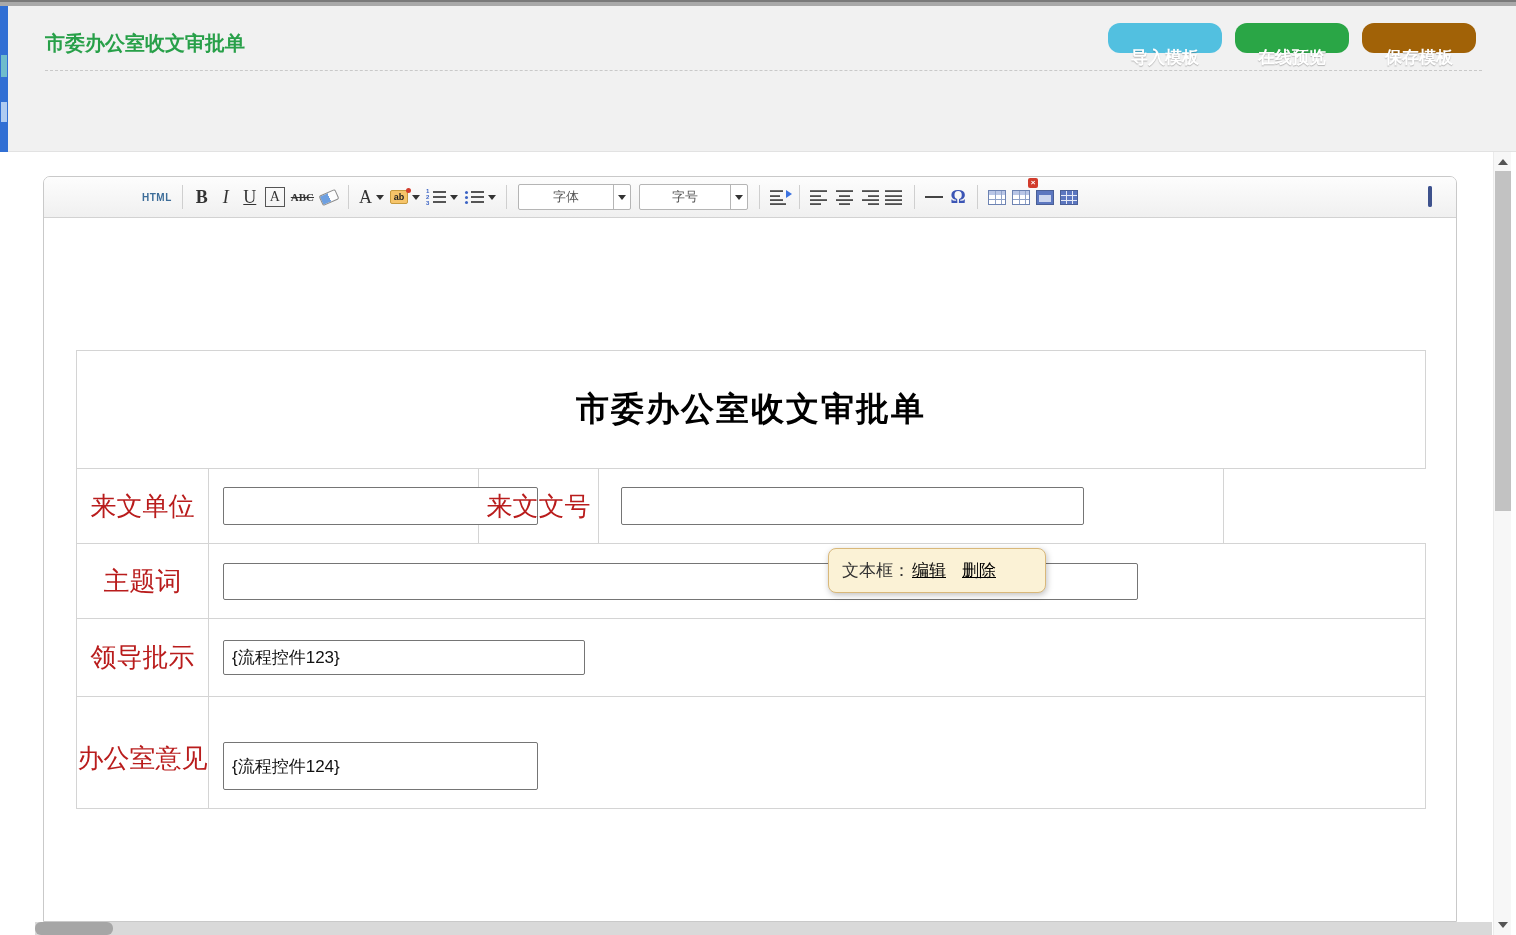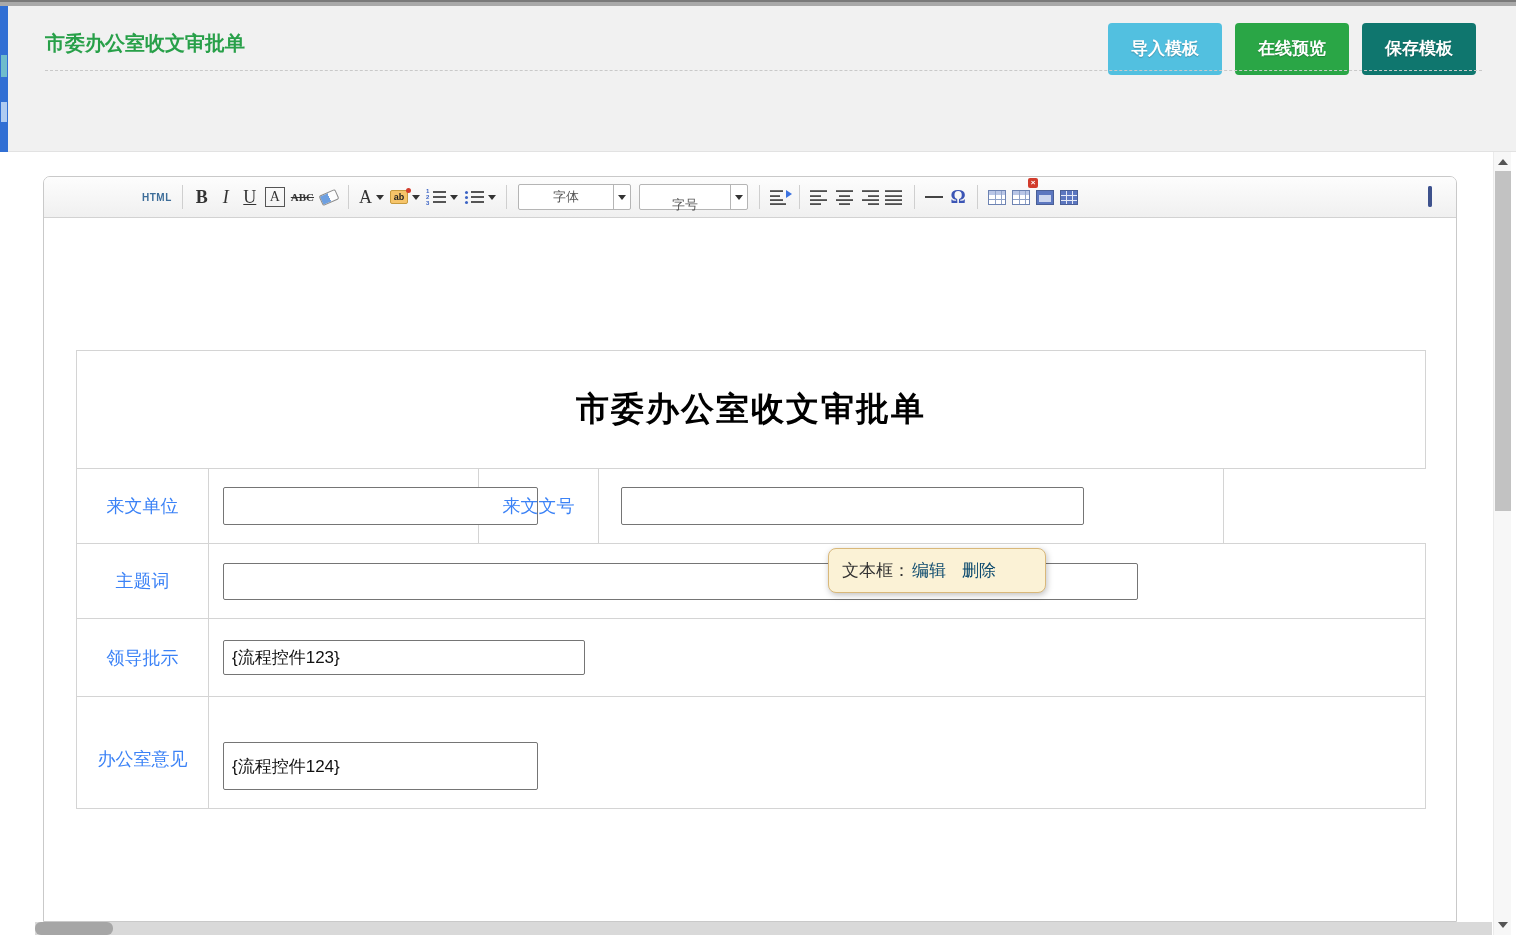--- a/index.html
+++ b/index.html
@@ -15,26 +15,26 @@
   .left-strip .frag2 { position:absolute; left:1px; top:96px; width:6px; height:20px; background:#cfe2f8; opacity:.8; }
 
   
   .header { position:absolute; left:8px; top:6px; width:1508px; height:146px;
     background:#f1f1f1; border-bottom:1px solid #e2e2e2; }
   .page-title { position:absolute; left:37px; top:24px; font-size:20px; font-weight:bold;
     color:#28a049; font-family:"Liberation Serif", serif; }
   .dashed-sep { position:absolute; left:37px; top:64px; width:1437px; height:0;
     border-top:1px dashed #c9c9c9; }
   .header-actions { position:absolute; right:40px; top:17px; display:flex; gap:13px; }
-  .hbtn { height:52px; padding:4px 23px; border:none; border-radius:4px; color:#fff;
+  .hbtn { height:24px; padding:15px 23px; border:none; border-radius:12px; color:#fff;
     font-size:17px; font-weight:bold; font-family:"Liberation Serif", serif;
     text-shadow:0 1px 1px rgba(0,0,0,.25); cursor:pointer; line-height:40px; }
   .hbtn.import { background:#52c0e0; }
   .hbtn.preview { background:#2aa646; }
-  .hbtn.save { background:#0f766e;text-align:right; }
+  .hbtn.save { background:#a16207;text-align:right; }
 
   .widget-row { position:absolute; left:37px; top:88px; display:flex; gap:12px; }
   .wbtn { height:43px; padding:0 24px; border:none; border-radius:4px; color:#fff;
     font-size:17px; font-weight:bold; font-family:"Liberation Serif", serif;
     text-shadow:0 1px 2px rgba(0,0,0,.3); cursor:pointer; line-height:43px; }
   .wbtn.light { background:#54bedf; }
   .wbtn.dark { background:#4a7bdc; padding:0 22px; }
 
   
   .content { position:absolute; left:8px; top:152px; width:1485px; height:770px; background:#fff; }
@@ -67,21 +67,21 @@
   .list-ic i { position:absolute; left:7px; width:13px; height:2px; background:#555; }
   .list-ic i:nth-child(1){top:1px;} .list-ic i:nth-child(2){top:6px;} .list-ic i:nth-child(3){top:11px;}
   .list-ic.num::before { content:"1 2 3"; position:absolute; left:0; top:-2px; font-size:6px; line-height:6px;
     color:#3b63c4; width:5px; white-space:pre-wrap; font-weight:bold; }
   .list-ic.dot b { position:absolute; left:1px; width:3px; height:3px; background:#3b63c4; border-radius:50%; }
   .list-ic.dot b:nth-child(4){top:1px;} .list-ic.dot b:nth-child(5){top:6px;} .list-ic.dot b:nth-child(6){top:11px;}
   .combo { display:inline-flex; height:26px; border:1px solid #b5b5b5; background:#fff; border-radius:2px;
     align-items:stretch; margin:0 4px; cursor:pointer; }
   .combo .txt { width:94px; text-align:center; font-size:13px; color:#555; line-height:24px;
     font-family:"Liberation Serif", serif; }
-  .combo.size .txt { width:90px;margin-top:8px; }
+  .combo.size .txt { width:90px; }
   .combo .arr { width:17px; border-left:1px solid #b5b5b5; display:flex; align-items:center; justify-content:center; }
   .combo .arr .caret { margin:0; border-top-width:5px; }
   .bars { position:relative; width:19px; height:16px; }
   .bars i { position:absolute; height:2.4px; background:linear-gradient(#7b7b7b,#3f3f3f); }
   .indent-arrow { position:absolute; right:-3px; top:1px; width:0; height:0;
     border-top:4px solid transparent; border-bottom:4px solid transparent; border-left:6px solid #3b72e0; }
   .tb-hr { width:18px; height:2px; background:#444; }
   .tb-omega { font-family:"Liberation Serif",serif; font-size:19px; font-weight:bold; color:#3b55b5; }
   .tbl-ic { width:18px; height:15px; border:1px solid #6d83b2; background:#fff; position:relative; }
   .tbl-ic::before { content:""; position:absolute; left:0; top:0; right:0; height:4px; background:#b9c6e6; }
@@ -100,38 +100,38 @@
     box-shadow:0 5px 0 #e6ebf7; }
   .monitor { margin-left:auto; margin-right:14px; }
   .monitor .scr { width:22px; height:15px; background:#5c77c0; border:2px solid #3e528c; border-radius:2px; position:relative; }
   .monitor .scr::after { content:""; position:absolute; left:2px; top:1px; right:2px; height:8px; background:#8aa0da; }
   .monitor .base { width:10px; height:3px; background:#8a8a8a; margin:1px auto 0; }
 
   
   .ed-body { position:relative; padding:132px 0 0 32px; }
   table.form { border-collapse:collapse; table-layout:fixed; width:1349px; }
   table.form td { border:1px solid #d4d4d4; vertical-align:middle; }
-  td.lbl { text-align:center; font-size:18px; color:#3b82f6; }
+  td.lbl { text-align:center; font-size:26px; color:#b91c1c; }
   td.field { padding-left:14px; }
   .ftitle-cell { height:118px; text-align:center; }
   .ftitle { font-size:33px; font-weight:bold; letter-spacing:2px; color:#000; }
   input.fi { border:1px solid #757575; border-radius:2px; background:#fff; font-size:17px;
     padding:0 8px; font-family:"Liberation Sans",sans-serif; color:#111; }
   .r1 td { height:75px; } .r2 td { height:77px; } .r3 td { height:75px; }
   .r4 td { height:75px; } .r5 td { height:78px; }
   .r6 td { height:112px; vertical-align:top; }
   .r6 td.lbl { padding-top:12px; }
   .r6 td.field { padding-top:27px; }
 
   
   .tooltip { position:absolute; left:828px; top:548px; width:218px; height:45px; z-index:40;
     background:#fbf2d6; border:1px solid #d9b87a; border-radius:8px;
     box-shadow:1px 2px 6px rgba(0,0,0,.25); display:flex; align-items:center; padding:0 13px;
     font-family:"Liberation Serif", serif; font-size:17px; color:#333; }
-  .tooltip a { color:#0c4a6e; cursor:pointer; }
+  .tooltip a { color:#000000; text-decoration:underline; cursor:pointer; }
   .tooltip .edit { margin-left:2px; }
   .tooltip .del { margin-left:16px; }
 
   
   .vscroll { position:absolute; left:1493px; top:152px; width:18px; height:783px;
     background:#f7f7f7; border-left:1px solid #ebebeb; }
   .vthumb { position:absolute; left:1px; top:19px; width:16px; height:340px; background:#c2c2c2; }
   .sb-arrow { position:absolute; left:4px; width:0; height:0;
     border-left:5px solid transparent; border-right:5px solid transparent; }
   .sb-up { top:7px; border-bottom:6px solid #555; }

